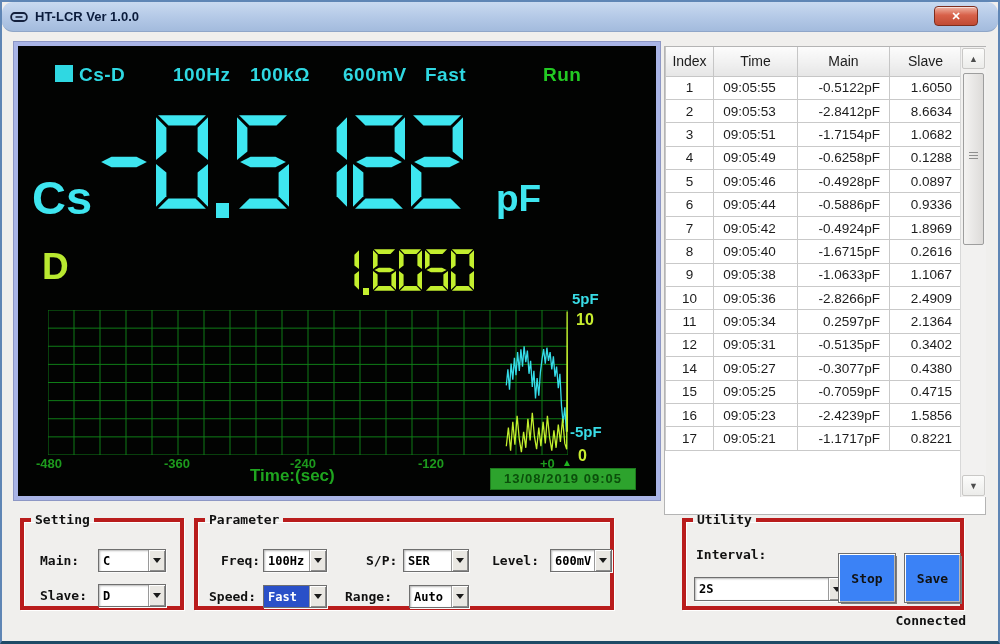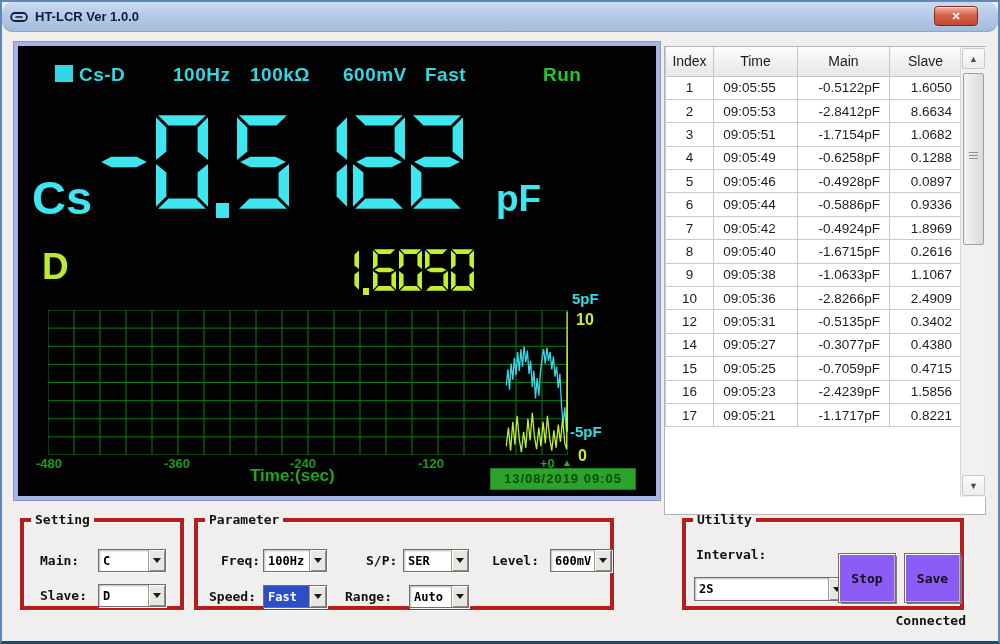--- a/index.html
+++ b/index.html
@@ -125,21 +125,21 @@
   .combo-value.selected { background:#2a50c8; color:#fff; }
   .combo-btn {
     width:17px; background:#e9e7e2; border-left:1px solid #9a9a9a;
     box-shadow:inset 1px 1px 0 #fff, inset -1px -1px 0 #8c8c8c;
     display:flex; align-items:center; justify-content:center;
   }
   .tri { width:0; height:0; border-left:4px solid transparent; border-right:4px solid transparent; border-top:5px solid #1a1a1a; }
 
   .btn3d {
     position:absolute; width:58px; height:50px;
-    background:#8b5cf6; border:1px solid #6f6f6f;
+    background:#3b82f6; border:1px solid #6f6f6f;
     box-shadow:inset 1px 1px 0 #ffffff, inset -1px -1px 0 #b9b8b5, 2px 2px 0 -1px #7e7e7e;
     font-family:"DejaVu Sans Mono", monospace; font-weight:bold; font-size:13px; color:#111;
     cursor:default;
   }
   .conn-status {
     position:absolute; left:884px; top:611px; width:80px;
     font-family:"DejaVu Sans Mono", monospace; font-weight:bold; font-size:13px; color:#111; text-align:right;
   }
 </style>
 </head>
@@ -371,20 +371,26 @@
             <td class="c2">-1.0633pF</td>
             <td class="c3">1.1067</td>
           </tr>
           <tr>
             <td class="c0">10</td>
             <td class="c1">09:05:36</td>
             <td class="c2">-2.8266pF</td>
             <td class="c3">2.4909</td>
           </tr>
           <tr>
+            <td class="c0">11</td>
+            <td class="c1">09:05:34</td>
+            <td class="c2">0.2597pF</td>
+            <td class="c3">2.1364</td>
+          </tr>
+          <tr>
             <td class="c0">12</td>
             <td class="c1">09:05:31</td>
             <td class="c2">-0.5135pF</td>
             <td class="c3">0.3402</td>
           </tr>
           <tr>
             <td class="c0">14</td>
             <td class="c1">09:05:27</td>
             <td class="c2">-0.3077pF</td>
             <td class="c3">0.4380</td>

